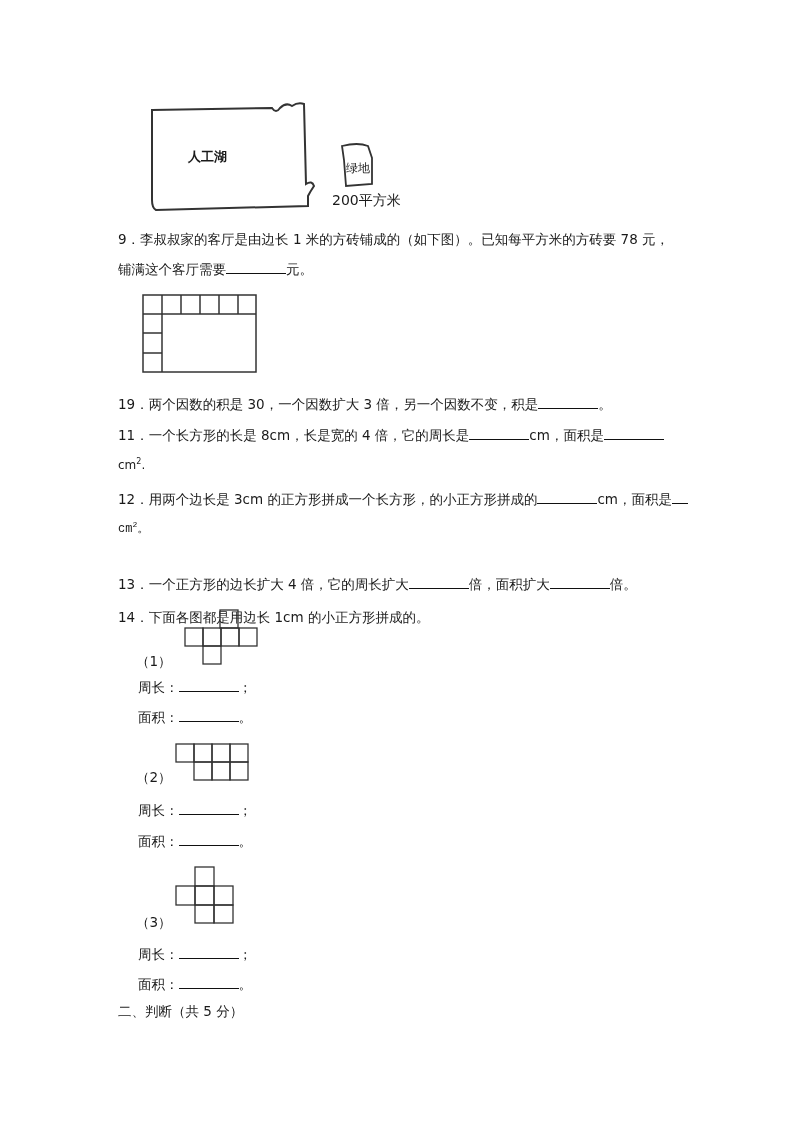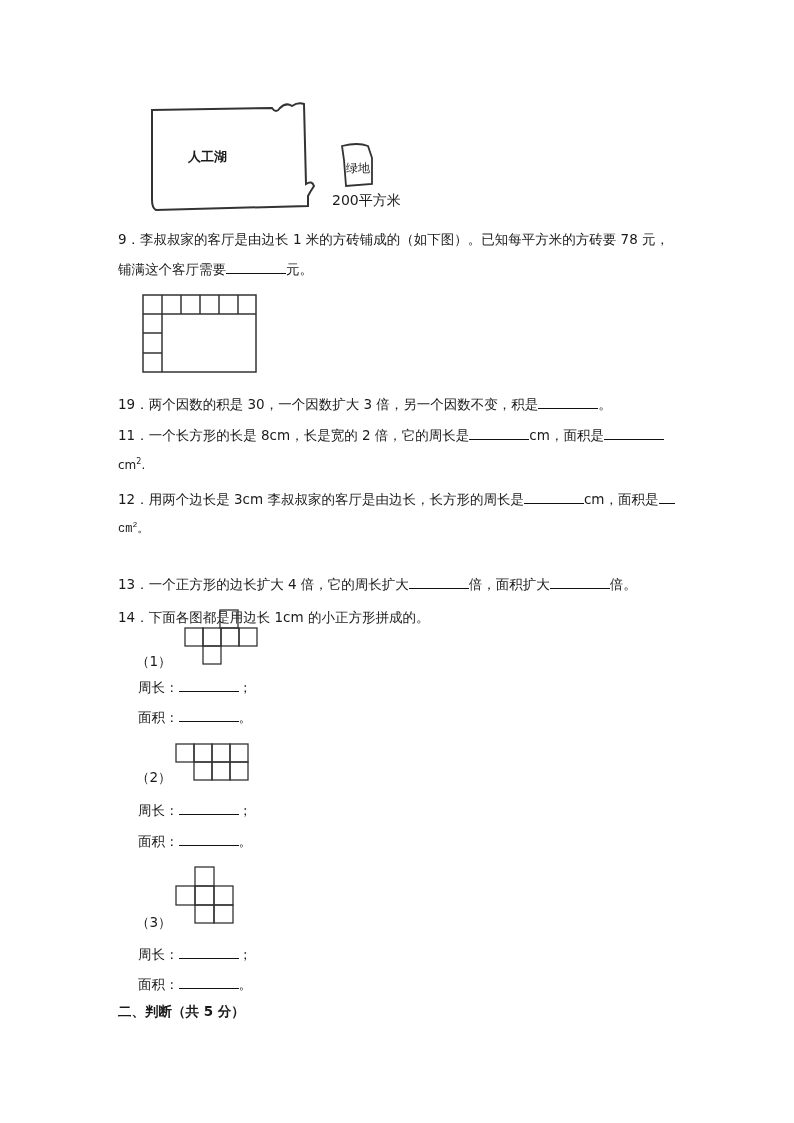--- a/index.html
+++ b/index.html
@@ -47,28 +47,28 @@
       <line x1="1" y1="59" x2="20" y2="59"></line>
     </g>
   </svg>
 </div>
 
 <div class="line" style="top:395px;">
   <span>19．</span><span>两个因数的积是 30，一个因数扩大 3 倍，另一个因数不变，积是</span><span class="blank b60"></span><span>。</span>
 </div>
 
 <div class="line" style="top:426px;">
-  <span>11．</span><span>一个长方形的长是 8cm，长是宽的 2 倍，它的周长是</span><span class="blank b60"></span><span>cm，面积是</span><span class="blank b60"></span>
+  <span>11．</span><span>一个长方形的长是 8cm，长是宽的 4 倍，它的周长是</span><span class="blank b60"></span><span>cm，面积是</span><span class="blank b60"></span>
 </div>
 <div class="line" style="top:456px; font-size:12px;">
   <span>cm</span><sup>2</sup><span>.</span>
 </div>
 
 <div class="line" style="top:490px;">
-  <span>12．</span><span>用两个边长是 3cm 李叔叔家的客厅是由边长，长方形的周长是</span><span class="blank b60"></span><span>cm，面积是</span><span class="blank b16"></span>
+  <span>12．</span><span>用两个边长是 3cm 的正方形拼成一个长方形，的小正方形拼成的</span><span class="blank b60"></span><span>cm，面积是</span><span class="blank b16"></span>
 </div>
 <div class="line" style="top:520px; font-size:12px;font-family:Liberation Mono, monospace;">
   <span>cm</span><sup>2</sup><span>。</span>
 </div>
 
 <div class="line" style="top:575px;">
   <span>13．</span><span>一个正方形的边长扩大 4 倍，它的周长扩大</span><span class="blank b60"></span><span>倍，面积扩大</span><span class="blank b60"></span><span>倍。</span>
 </div>
 
 <div class="line" style="top:608px;">
@@ -129,13 +129,13 @@
   </svg>
 </div>
 <div class="line" style="left:136px; top:913px;">（3）</div>
 <div class="line" style="left:138px; top:945px;">
   <span>周长：</span><span class="blank b60"></span><span>；</span>
 </div>
 <div class="line" style="left:138px; top:975px;">
   <span>面积：</span><span class="blank b60"></span><span>。</span>
 </div>
 
-<div class="line" style="top:1002px;font-weight:bold;">二、判断（共 5 分）</div>
+<div class="line" style="top:1002px;">二、判断（共 5 分）</div>
 
 </body></html>

